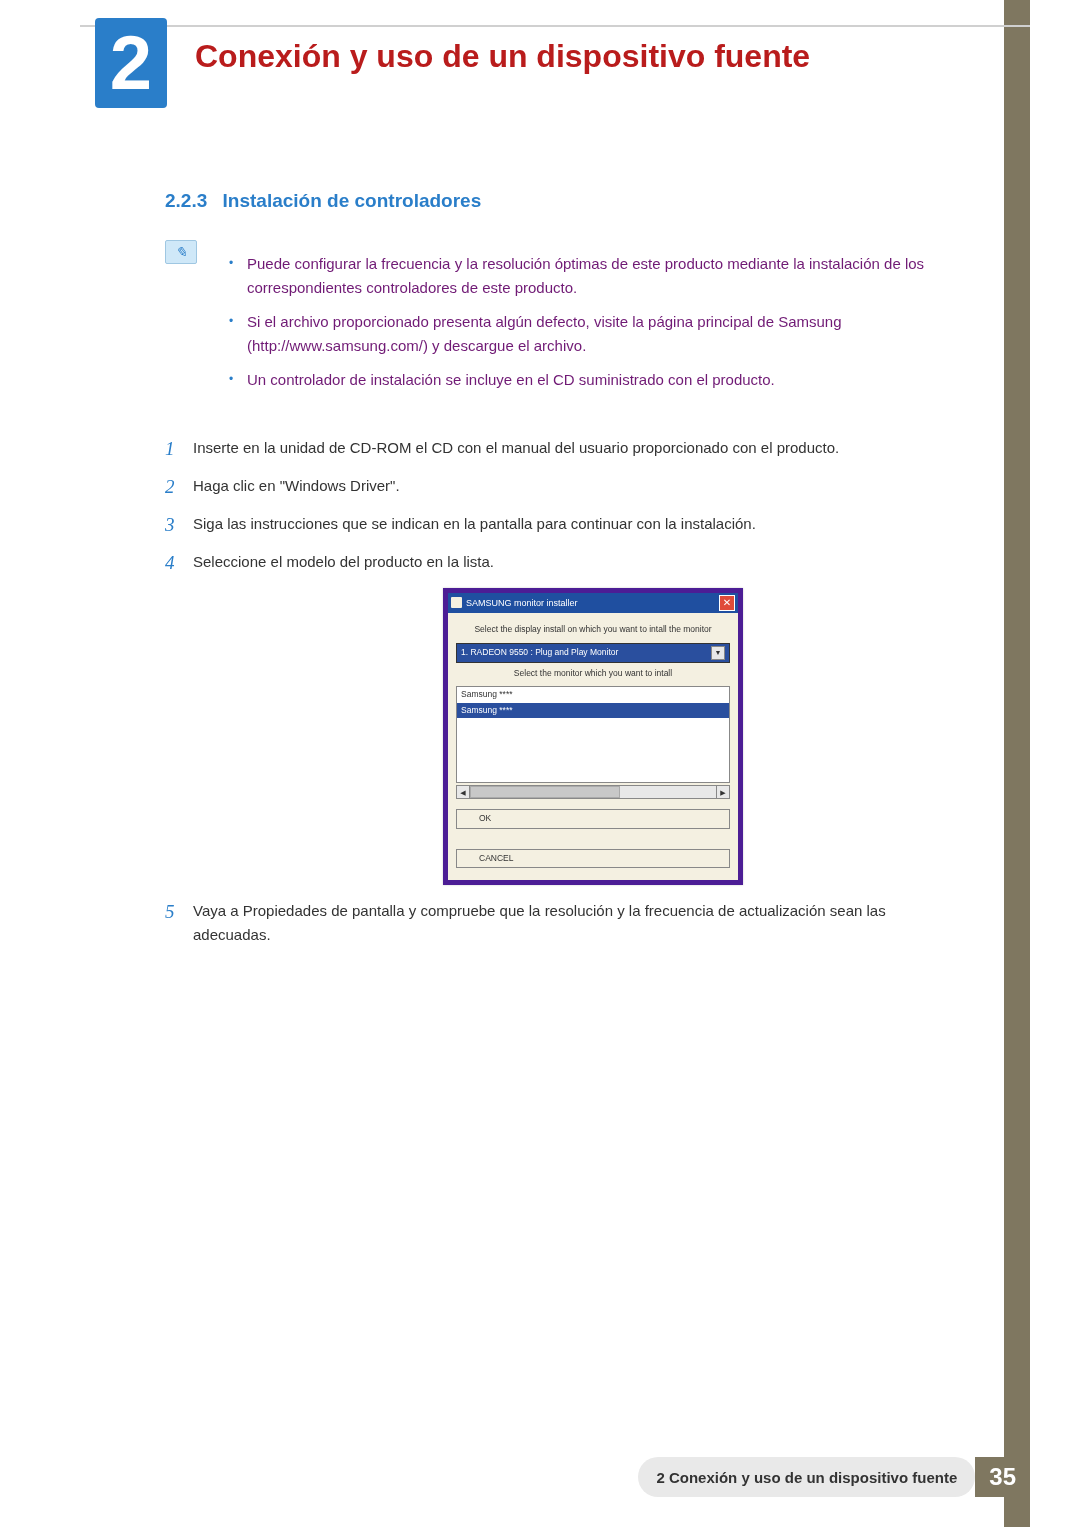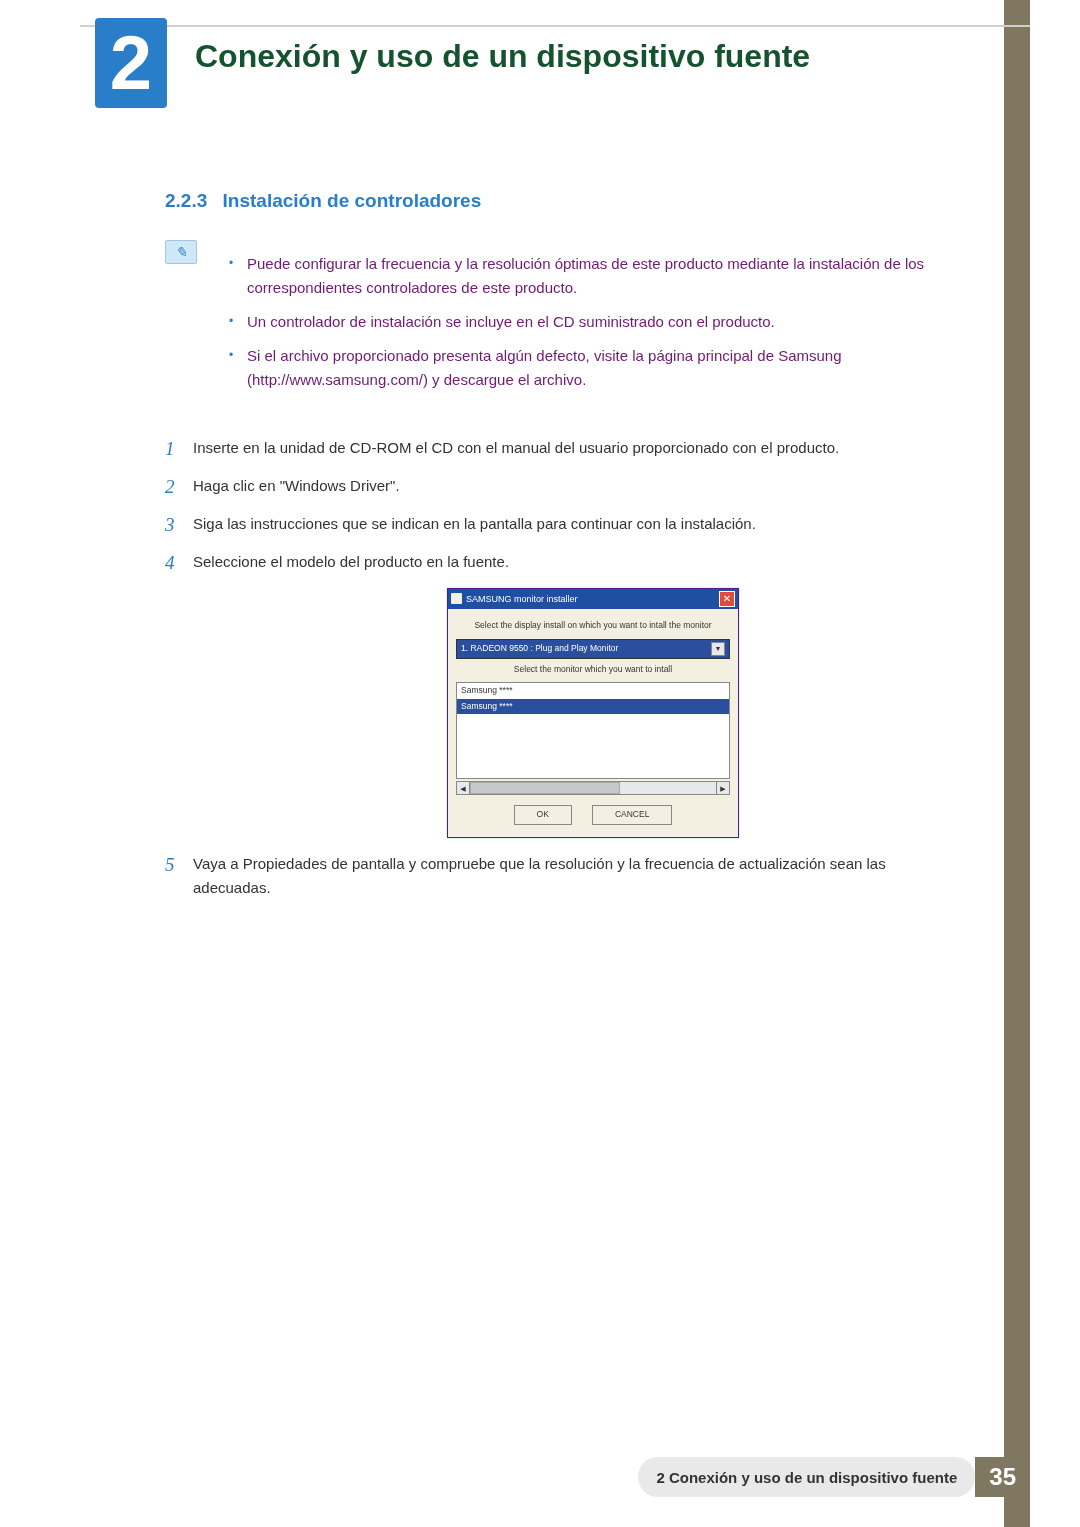--- a/index.html
+++ b/index.html
@@ -45,21 +45,21 @@
     font-size: 76px;
     font-weight: bold;
     line-height: 1;
   }
   .chapter-title {
     position: absolute;
     top: 38px;
     left: 195px;
     font-size: 32px;
     font-weight: bold;
-    color: #14532d;
+    color: #b91c1c;
   }
   .content {
     position: absolute;
     top: 190px;
     left: 165px;
     width: 800px;
   }
   .section-heading {
     color: #2a7ec9;
     font-weight: bold;
@@ -133,21 +133,21 @@
     font-size: 19px;
     font-family: Georgia, serif;
   }
   .screenshot-wrap {
     margin: 14px 0 14px 28px;
     display: flex;
     justify-content: center;
   }
   .installer-window {
     width: 290px;
-    border: 1px solid #4c1d95;
+    border: 5px solid #4c1d95;
     background: #f4f0e1;
     font-size: 9px;
     color: #333;
     box-shadow: 0 0 2px rgba(0,0,0,0.2);
   }
   .installer-titlebar {
     background: #1f4fa0;
     color: #fff;
     display: flex;
     align-items: center;
@@ -255,20 +255,21 @@
     bottom: 0;
     width: 60%;
     background: #c8c8c8;
     border: 1px solid #aaa;
   }
   .installer-buttons {
     display: flex;
     justify-content: center;
     gap: 20px;
     margin: 10px 0 6px;
+    flex-direction: column;
   }
   .installer-btn {
     border: 1px solid #888;
     background: #f4f0e1;
     padding: 2px 22px;
     font-size: 8.5px;
   }
   .step-extra {
     margin-top: 10px;
   }
@@ -315,41 +316,41 @@
 
   <div class="section-heading">
     <span class="section-number">2.2.3</span>
     <span>Instalación de controladores</span>
   </div>
 
   <div class="note-block">
     <div class="note-icon">✎</div>
     <ul class="note-list">
       <li>Puede configurar la frecuencia y la resolución óptimas de este producto mediante la instalación de los correspondientes controladores de este producto.</li>
+      <li>Si el archivo proporcionado presenta algún defecto, visite la página principal de Samsung (http://www.samsung.com/) y descargue el archivo.</li>
       <li>Un controlador de instalación se incluye en el CD suministrado con el producto.</li>
-      <li>Si el archivo proporcionado presenta algún defecto, visite la página principal de Samsung (http://www.samsung.com/) y descargue el archivo.</li>
     </ul>
   </div>
 
   <ol class="steps">
     <li>
       <span class="step-num">1</span>
       <span>Inserte en la unidad de CD-ROM el CD con el manual del usuario proporcionado con el producto.</span>
     </li>
     <li>
       <span class="step-num">2</span>
       <span>Haga clic en "Windows Driver".</span>
     </li>
     <li>
       <span class="step-num">3</span>
       <span>Siga las instrucciones que se indican en la pantalla para continuar con la instalación.</span>
     </li>
     <li>
       <span class="step-num">4</span>
-      <span>Seleccione el modelo del producto en la fuente.</span>
+      <span>Seleccione el modelo del producto en la lista.</span>
 
       <div class="screenshot-wrap">
         <div class="installer-window">
           <div class="installer-titlebar">
             <div class="t-left">
               <span class="t-icon"></span>
               <span>SAMSUNG monitor installer</span>
             </div>
             <div class="close-btn">✕</div>
           </div>

